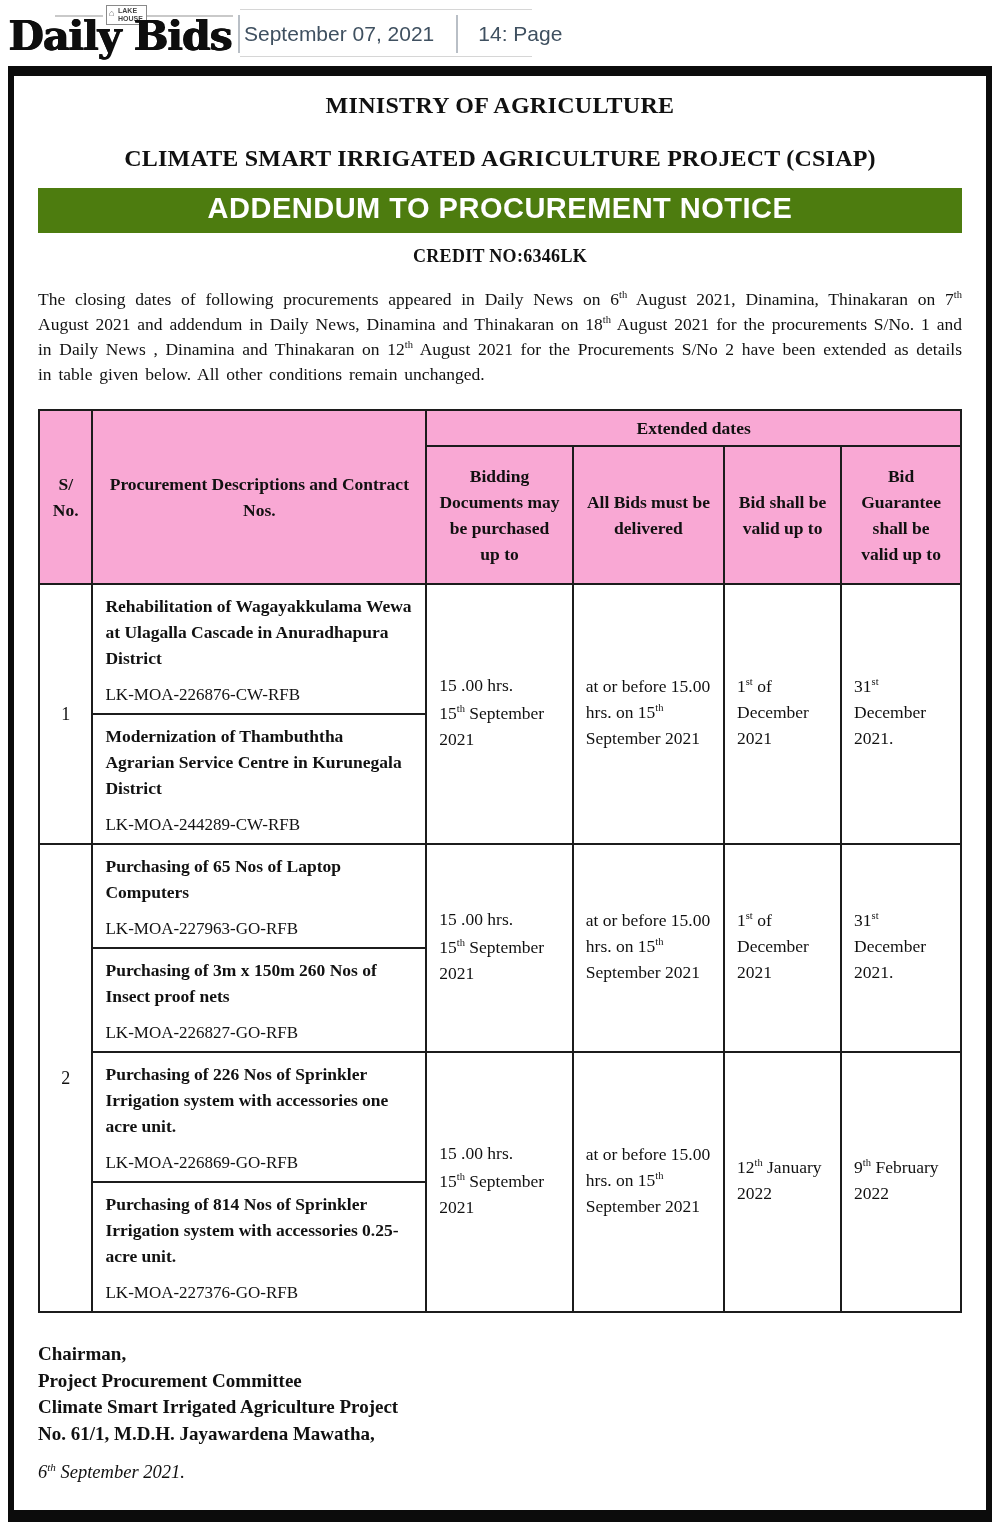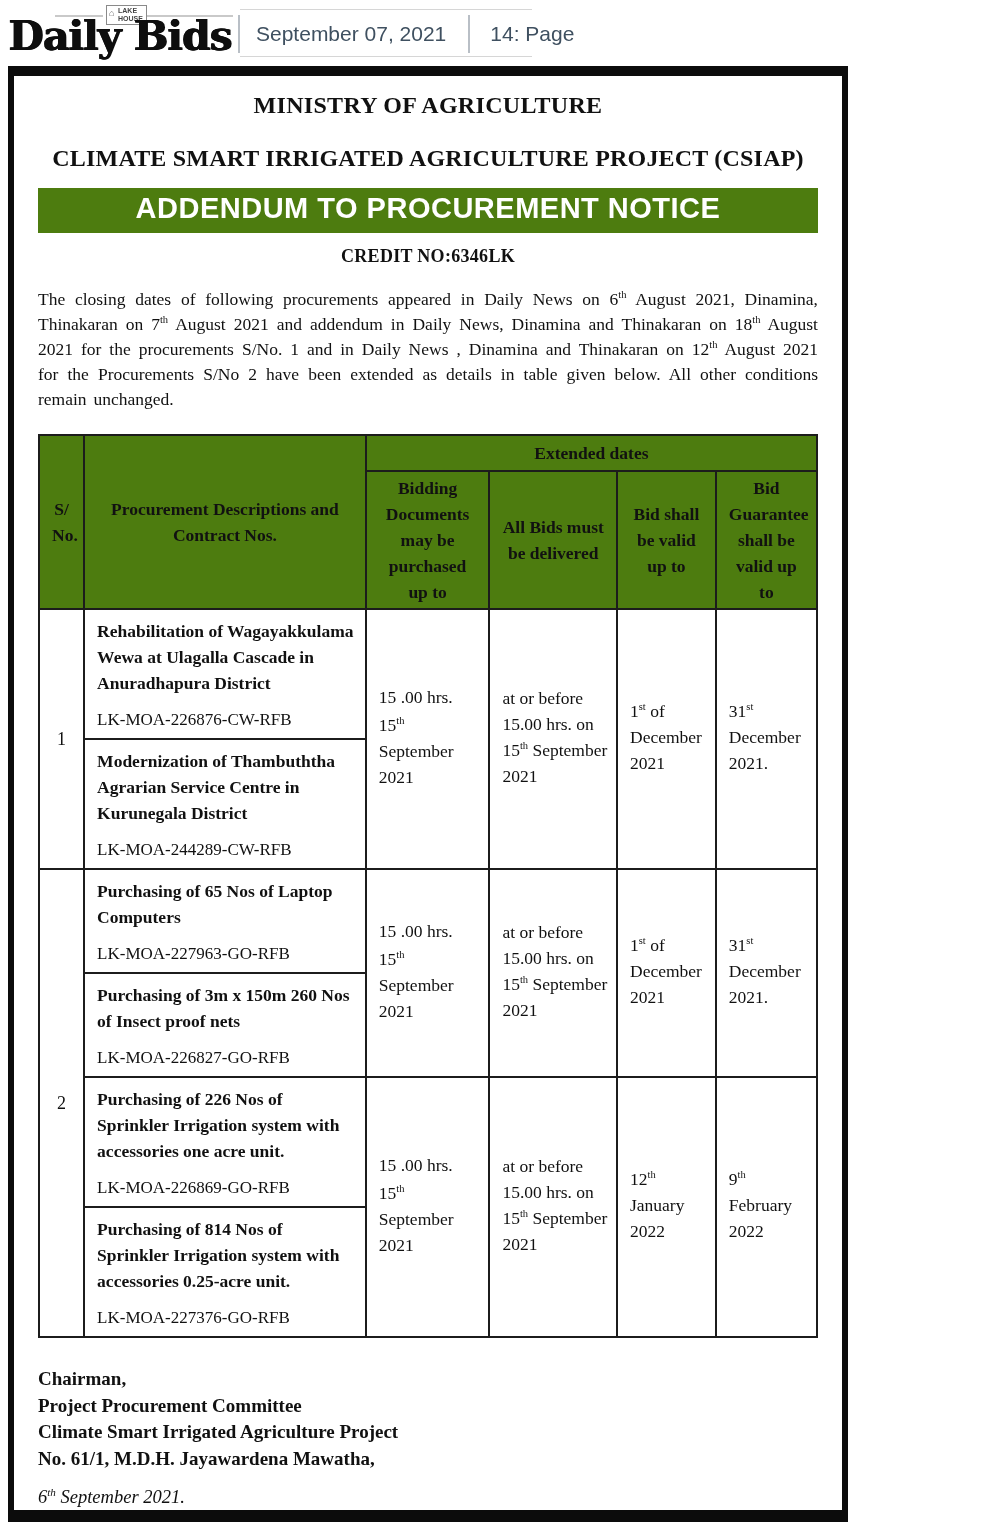--- a/index.html
+++ b/index.html
@@ -32,45 +32,45 @@
   .badge-rule.right { left: 143px; width: 90px; }
   .meta-line { position: absolute; height: 1px; background: #d6d6d6; left: 240px; width: 292px; }
   .meta-line.top { top: 9px; }
   .meta-line.bottom { top: 56px; }
   .header-meta {
     position: absolute; left: 238px; top: 14px; height: 40px;
     display: flex; align-items: center;
     font-family: "Liberation Sans", sans-serif; font-size: 21px; color: #3f5060;
   }
   .vdiv { width: 2px; height: 38px; background: #b9bfc6; margin: 0 0; }
-  .meta-date { padding: 0 22px 0 16px; }
+  .meta-date { padding: 0 22px 0 4px; }
   .meta-page { padding: 0 18px 0 20px; }
 
   
   .frame {
-    position: absolute; left: 8px; top: 66px; width: 840px; height: 1456px;
+    position: absolute; left: 8px; top: 66px; width: 984px; height: 1456px;
     border: solid #0c0c0c; border-width: 10px 6px 12px 6px;
     background: #fff; padding: 14px 24px 0 24px;
   }
 
   .t-ministry { text-align: center; font-weight: bold; font-size: 24px; margin: 2px 0 0; letter-spacing: 0.3px; }
   .t-project  { text-align: center; font-weight: bold; font-size: 24px; margin: 26px 0 0; letter-spacing: 0.2px; }
   .banner {
     margin: 16px 0 0; background: #4d7c0f; color: #fff; text-align: center;
     font-family: "Liberation Sans", sans-serif; font-weight: bold;
     font-size: 29px; padding: 4px 0 8px; letter-spacing: 0.5px;
   }
   .credit { text-align: center; font-weight: bold; font-size: 18px; margin: 13px 0 0; letter-spacing: 0.3px; }
   .intro { margin: 20px 0 0; font-size: 17.5px; line-height: 25px; text-align: justify; word-spacing: 2.5px; }
 
   
   table.proc { width: 100%; border-collapse: collapse; margin-top: 22px; table-layout: fixed; }
   table.proc th, table.proc td { border: 2px solid #1c1c1c; }
   table.proc th {
-    background: #4d7c0f; font-weight: bold; font-size: 17.5px;
+    background: #f9a8d4; font-weight: bold; font-size: 17.5px;
     text-align: center; vertical-align: middle; padding: 2px 12px; line-height: 26px;
   }
   tr.hr1 { height: 36px; }
   tr.hr2 { height: 138px; }
   tr.r1 { height: 122px; } tr.r2 { height: 123px; }
   tr.r3 { height: 100px; } tr.r4 { height: 95px; }
   tr.r5 { height: 125px; } tr.r6 { height: 125px; }
   td.sno { text-align: center; vertical-align: middle; font-size: 18px; }
   td.desc { padding: 8px 10px 8px 12px; vertical-align: middle; }
   .item-title { font-weight: bold; font-size: 17.5px; line-height: 26px; }

